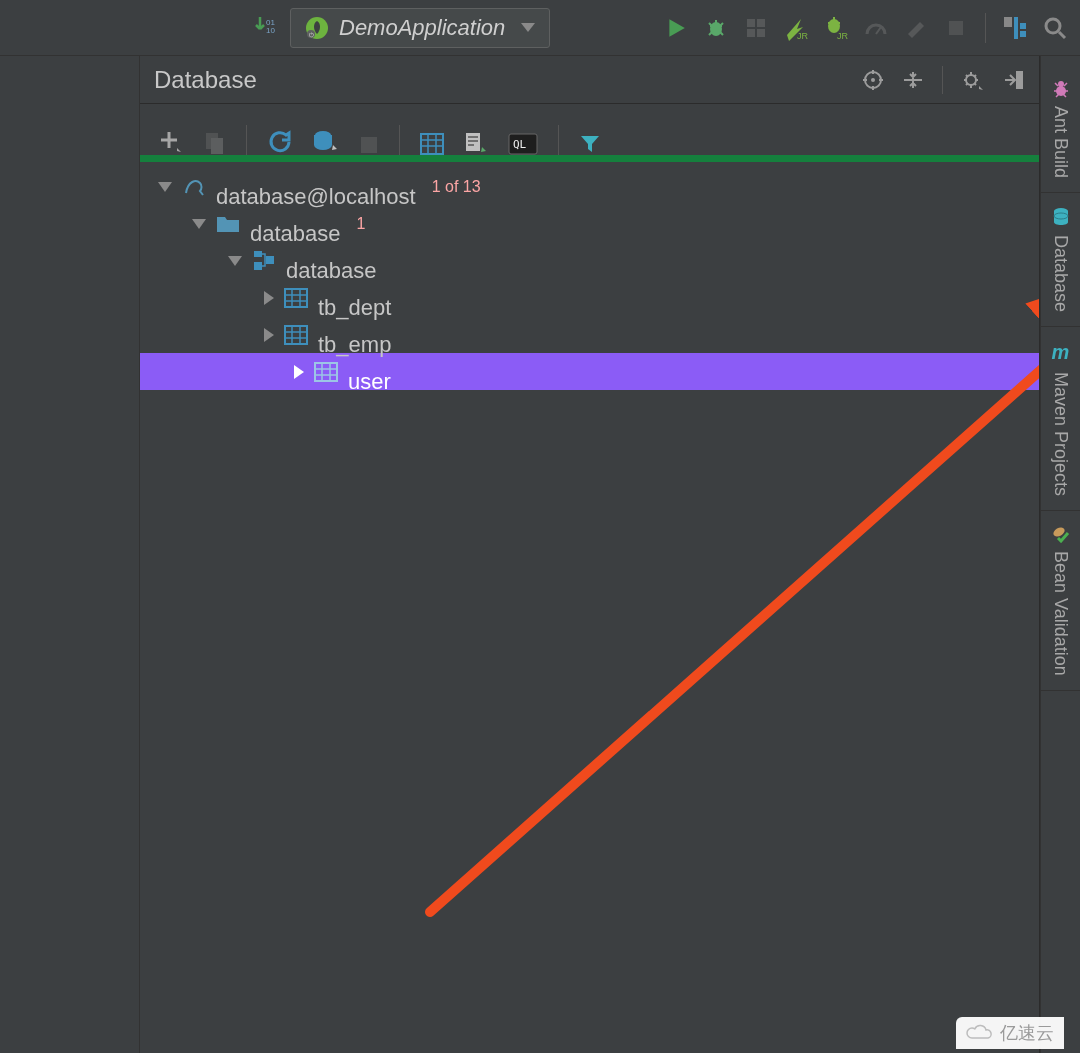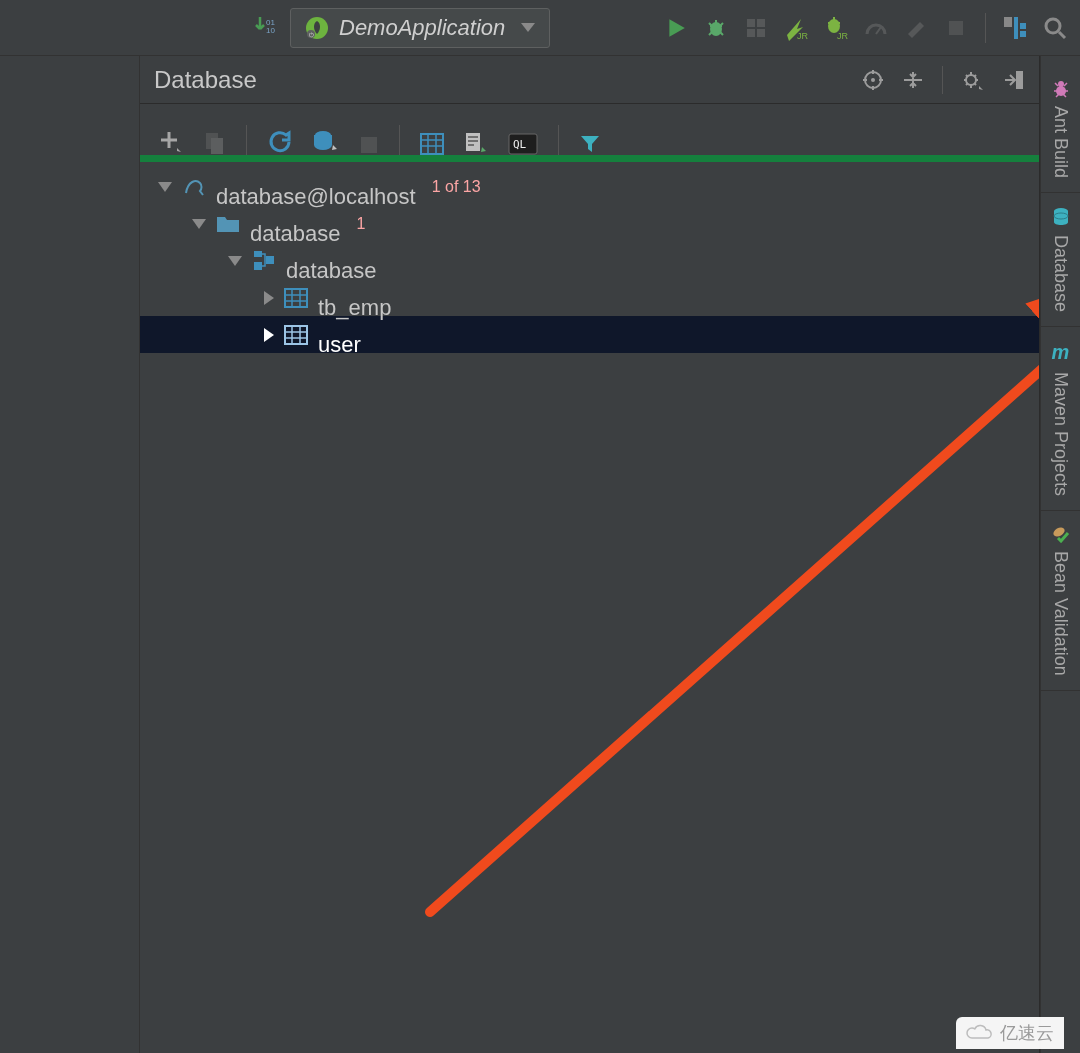--- a/index.html
+++ b/index.html
@@ -73,21 +73,21 @@
   
   .panel-toolbar {
     height:58px; display:flex; align-items:flex-end; gap:20px;
     padding:0 18px; border-bottom:7px solid #15803d;
   }
   .ptb-sep { width:1px; height:30px; background:#555; }
 
   
   .tree { flex:1; overflow:auto; padding-top:6px; font-size:22px; position:relative; }
   .row { display:flex; align-items:center; height:37px; gap:10px; white-space:nowrap; cursor:pointer;}
-  .row.selected { background:#0f172a; color:#ffffff; }
+  .row.selected { background:#8b5cf6; color:#ffffff;padding-left:30px; }
   .ind { display:inline-block; }
   .arrow { width:0;height:0; display:inline-block; }
   .arrow.open { border-left:7px solid transparent; border-right:7px solid transparent; border-top:10px solid #8a8a8a; }
   .arrow.closed { border-top:7px solid transparent; border-bottom:7px solid transparent; border-left:10px solid #8a8a8a; }
   .row.selected .arrow.closed { border-left-color:#fff; }
   .folder-icon { color:#5394b5; }
   .schema-icon { color:#3e8fbc; }
   .table-icon { color:#3e8fbc; }
   .count { color:#fca5a5; font-size:16px; margin-left:6px; }
   .label { color:#c6c6c6;margin-top:20px; }
@@ -329,30 +329,41 @@
           <svg width="24" height="22" viewBox="0 0 24 22">
               <rect x="2" y="1" width="8" height="6" fill="#3e8fbc"></rect>
               <rect x="2" y="12" width="8" height="8" fill="#3e8fbc"></rect>
               <rect x="14" y="6" width="8" height="8" fill="#3e8fbc"></rect>
               <path d="M10 4h3v6M10 16h3v-6" stroke="#3e8fbc" stroke-width="1.5" fill="none"></path>
             </svg>
         </span>
         <span class="label">database</span>
       </div>
 
-
       <div class="row">
         <span class="ind" style="width:114px"></span>
         <span class="arrow closed"></span>
         <span class="table-icon">
           <svg width="24" height="20" viewBox="0 0 24 20">
               <rect x="1" y="1" width="22" height="18" stroke="#3e8fbc" stroke-width="2" fill="none"></rect>
               <path d="M1 7h22M1 13h22M8 1v18M16 1v18" stroke="#3e8fbc" stroke-width="1.5"></path>
             </svg>
         </span>
+        <span class="label">tb_dept</span>
+      </div>
+
+      <div class="row">
+        <span class="ind" style="width:114px"></span>
+        <span class="arrow closed"></span>
+        <span class="table-icon">
+          <svg width="24" height="20" viewBox="0 0 24 20">
+              <rect x="1" y="1" width="22" height="18" stroke="#3e8fbc" stroke-width="2" fill="none"></rect>
+              <path d="M1 7h22M1 13h22M8 1v18M16 1v18" stroke="#3e8fbc" stroke-width="1.5"></path>
+            </svg>
+        </span>
         <span class="label">tb_emp</span>
       </div>
 
       <div class="row selected">
         <span class="ind" style="width:114px"></span>
         <span class="arrow closed"></span>
         <span>
           <svg width="24" height="20" viewBox="0 0 24 20">
               <rect x="1" y="1" width="22" height="18" stroke="#9cc5e6" stroke-width="2" fill="none"></rect>
               <path d="M1 7h22M1 13h22M8 1v18M16 1v18" stroke="#9cc5e6" stroke-width="1.5"></path>

